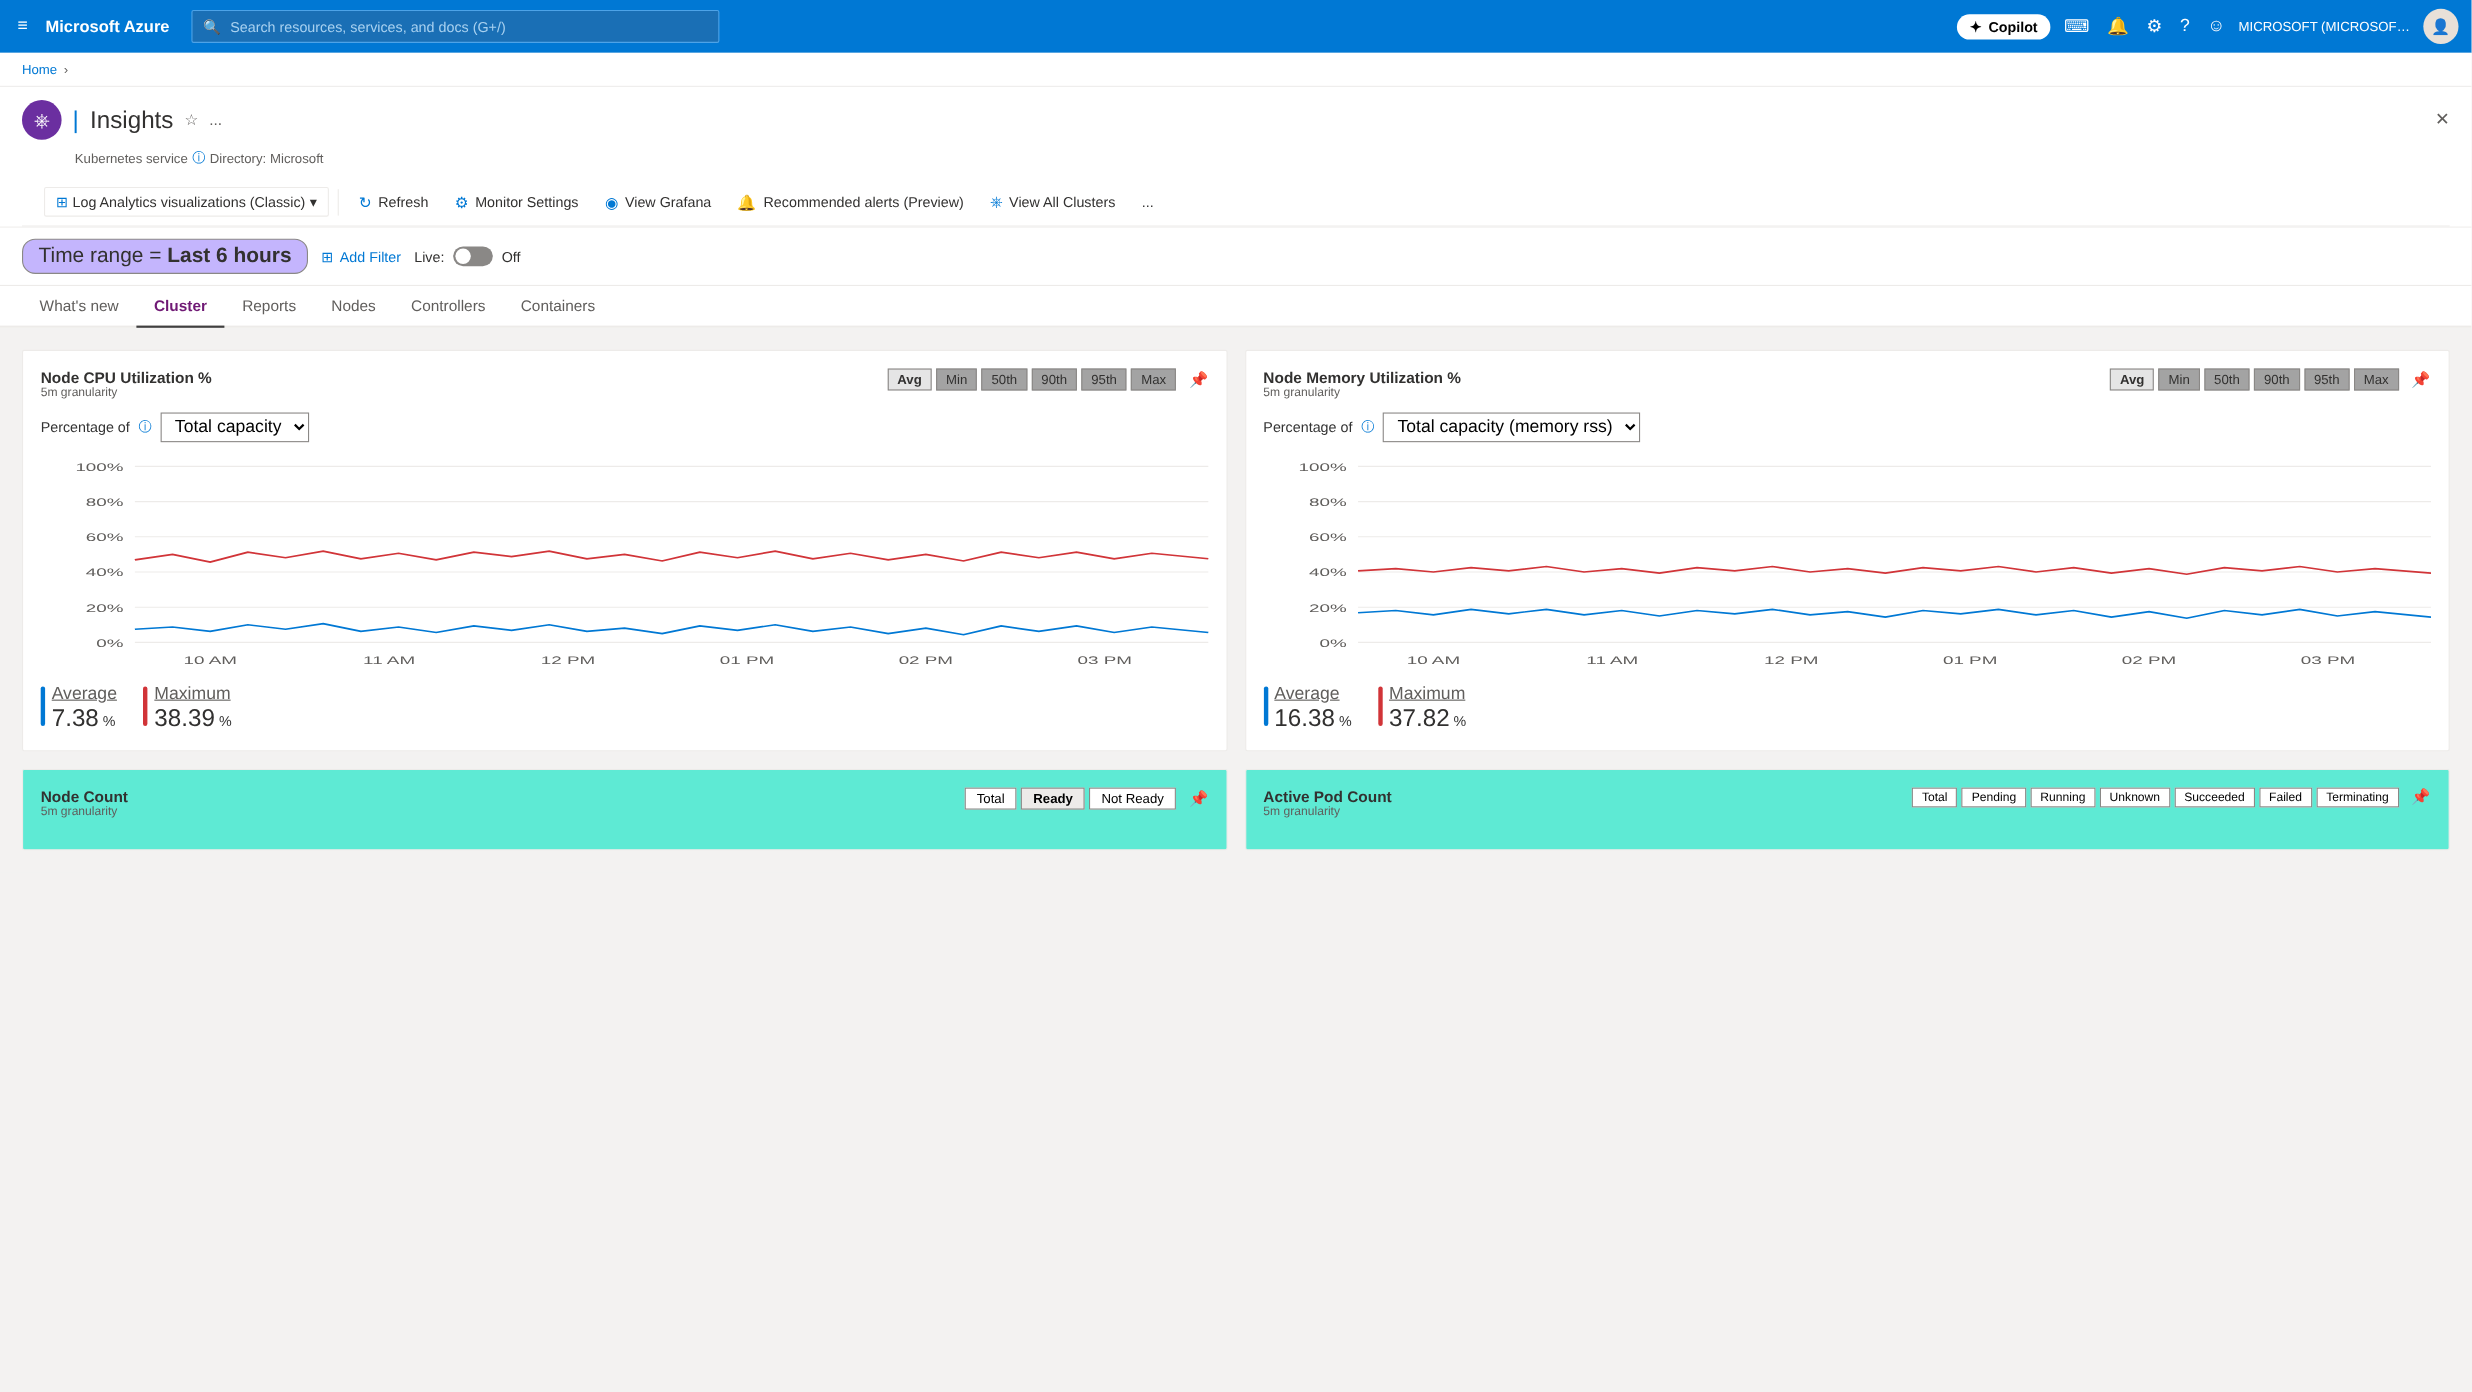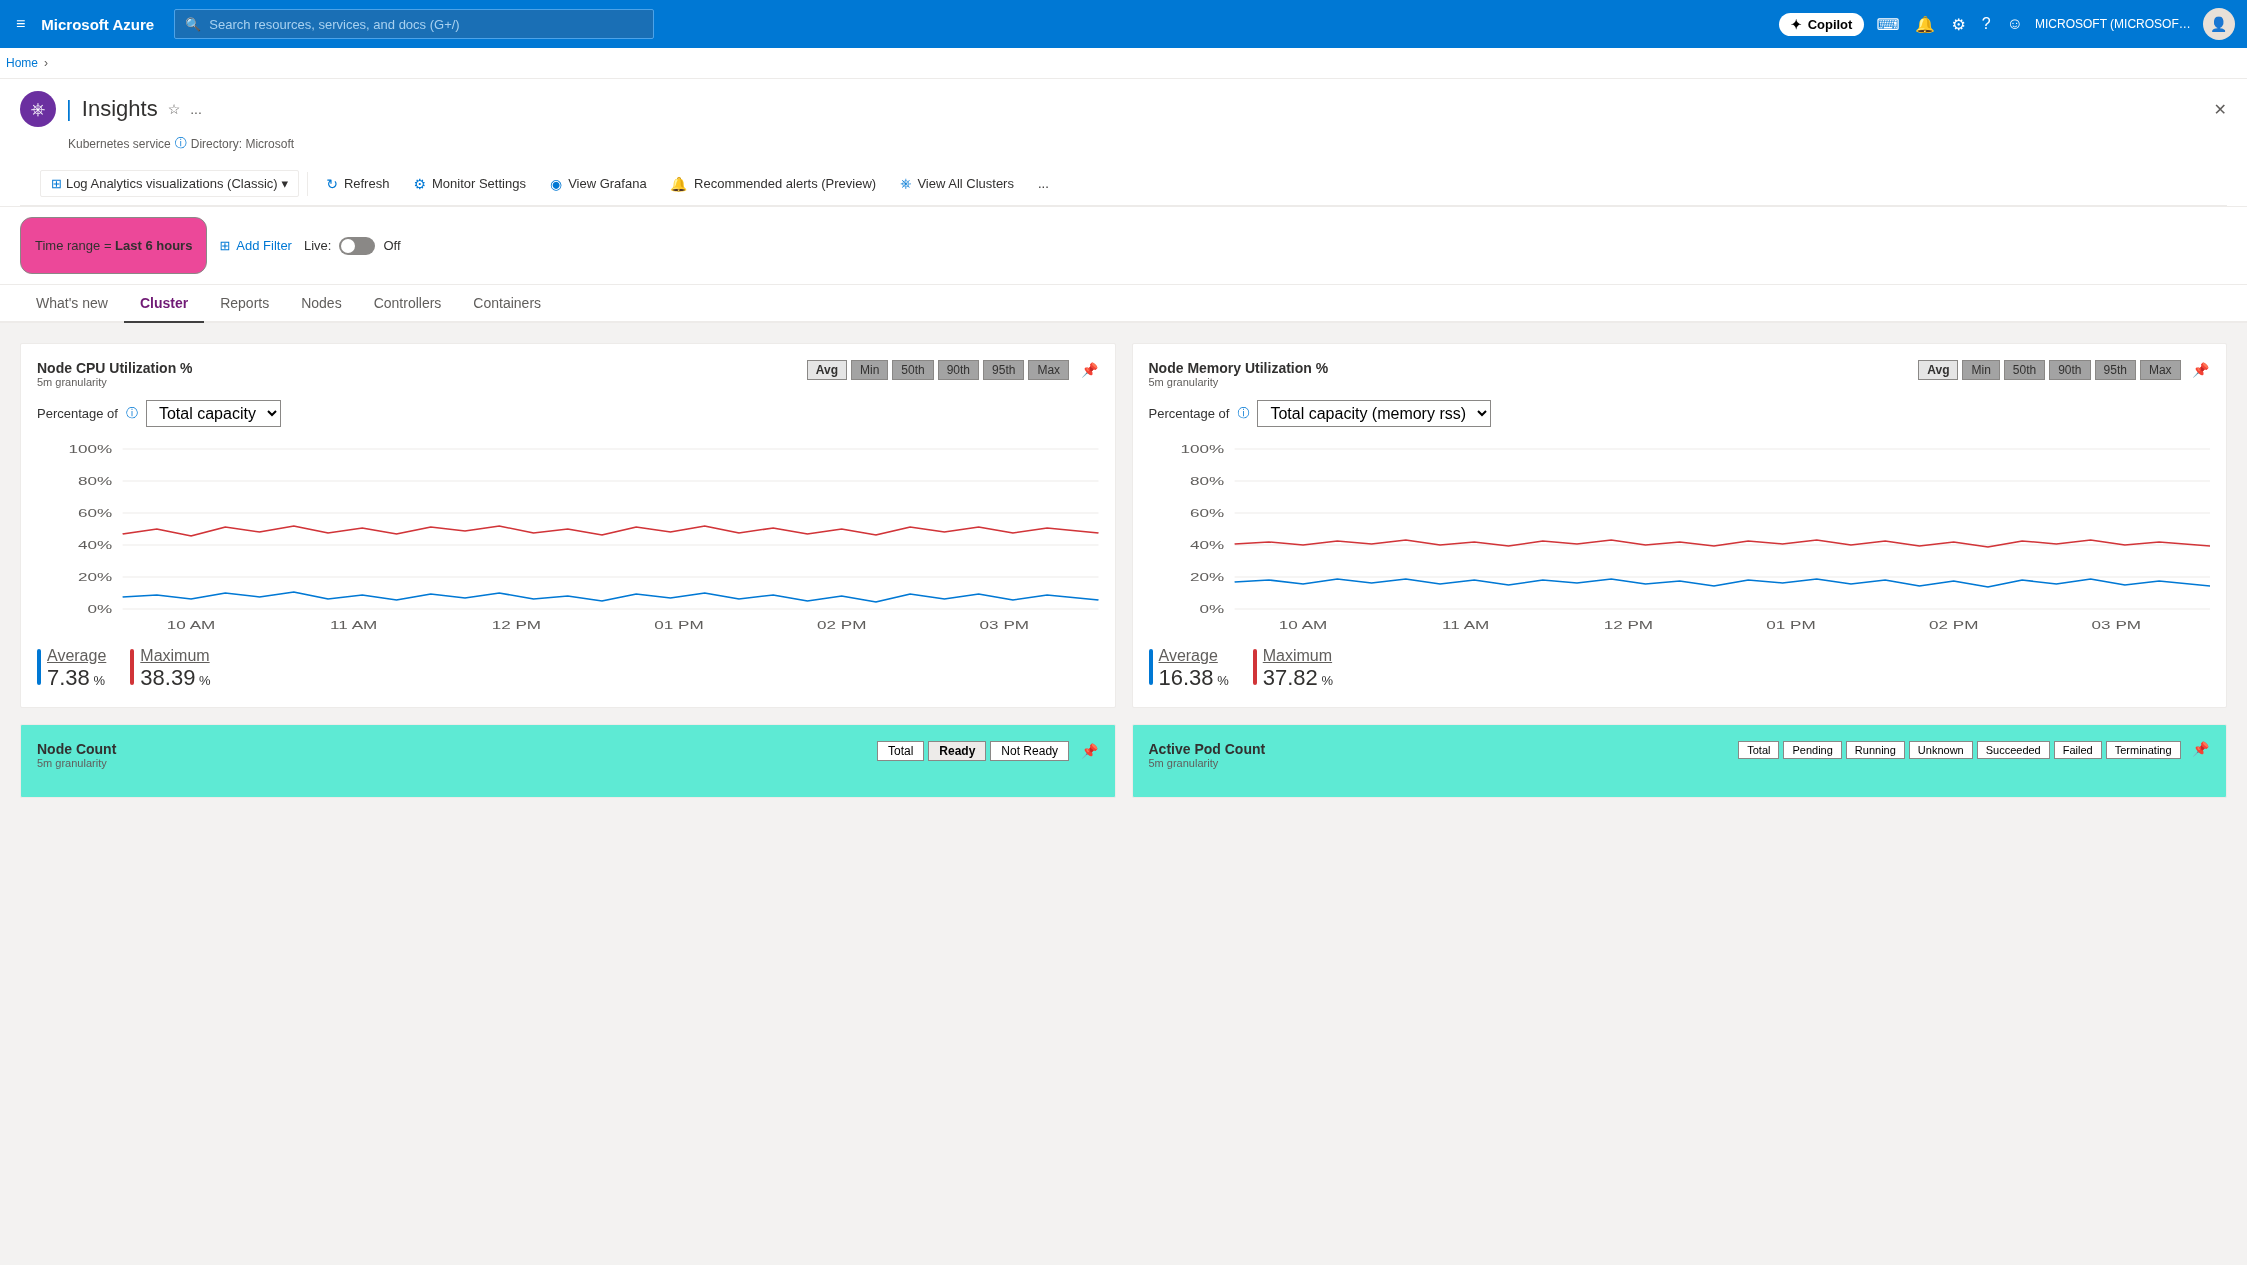--- a/index.html
+++ b/index.html
@@ -64,21 +64,21 @@
       width: 32px; height: 32px;
       border-radius: 50%;
       background: #e8e0d8;
       display: flex; align-items: center; justify-content: center;
       font-size: 14px; color: #333; cursor: pointer;
     }
 
     
     .breadcrumb {
       background: white;
-      padding: 8px 6px;
+      padding: 8px 20px;
       display: flex;
       align-items: center;
       gap: 6px;
       font-size: 12px;
       color: #0078d4;
       border-bottom: 1px solid #edebe9;
     }
     .breadcrumb span { color: #605e5c; }
 
     
@@ -149,24 +149,24 @@
       background: white;
       padding: 10px 20px;
       display: flex;
       align-items: center;
       gap: 12px;
       border-bottom: 1px solid #edebe9;
     }
     .time-range-btn {
       border: 1px solid #8a8886;
       border-radius: 12px;
-      padding: 20px 14px;
-      background: #ec4899;
-      cursor: pointer;
-      font-size: 13px;
+      padding: 4px 14px;
+      background: #c4b5fd;
+      cursor: pointer;
+      font-size: 19px;
       color: #323130;
     }
     .time-range-btn strong { color: #323130; }
     .add-filter-btn {
       display: flex;
       align-items: center;
       gap: 6px;
       border: none;
       background: none;
       cursor: pointer;

